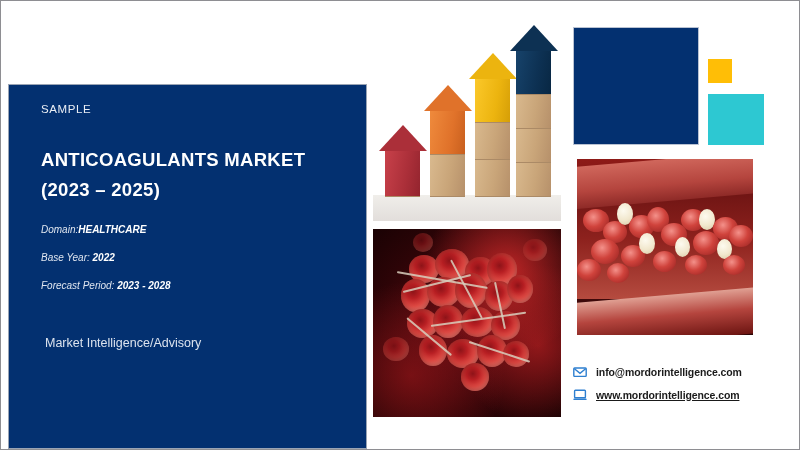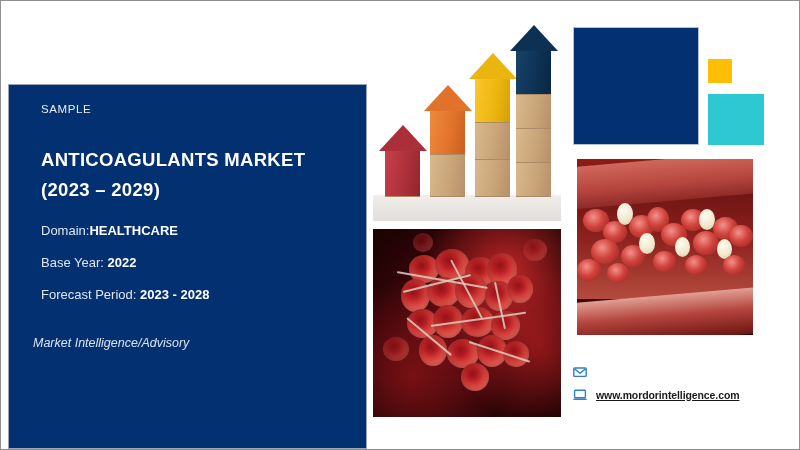--- a/index.html
+++ b/index.html
@@ -71,37 +71,37 @@
   }
   #report-title .title-line2 { display: block; }
 
   #meta-list {
     position: absolute;
     left: 32px;
     top: 138px;
     width: 310px;
   }
   .meta-row {
-    font-size: 13px;
+    font-size: 10px;
     color: #dfe5ef;
     margin-bottom: 15px;
     line-height: 1.3;
     white-space: nowrap;
+    font-style: italic;
   }
   .meta-row .meta-value {
     font-weight: bold;
     color: #ffffff;
   }
   #advisory-note {
     position: absolute;
-    left: 24px;
+    left: 36px;
     top: 251px;
     font-size: 12.5px;
     color: #dce3ee;
-    font-style: italic;
   }
 
   
   #deco-square-navy {
     position: absolute;
     left: 572px; top: 26px;
     width: 126px; height: 118px;
     background: #033070;
     border: 1px solid #b9c2d2;
   }
@@ -251,21 +251,21 @@
 
 <div id="cover">
 
 
   <div id="info-panel">
 
     <div id="sample-tag">SAMPLE</div>
 
     <div id="report-title">
       <span>ANTICOAGULANTS MARKET</span>
-      <span class="title-line2">(2023 – 2029)</span>
+      <span class="title-line2">(2023 – 2025)</span>
     </div>
 
     <div id="meta-list">
       <div class="meta-row">
         <span>Domain:</span><span class="meta-value">HEALTHCARE</span>
       </div>
       <div class="meta-row">
         <span>Base Year:</span>
         <span class="meta-value">2022</span>
       </div>
@@ -381,20 +381,21 @@
   </div>
 
   <div id="contact-block">
 
 
     <div class="contact-row">
       <svg class="contact-ico" viewBox="0 0 14 14">
         <rect x="0.8" y="3" width="12.4" height="8.4" rx="0.8" fill="none" stroke="#2e7fd0" stroke-width="1.4"></rect>
         <path d="M1.4 3.8 L7 8.3 L12.6 3.8" fill="none" stroke="#2e7fd0" stroke-width="1.4"></path>
       </svg>
+      <span class="contact-text">info@mordorintelligence.com</span>
     </div>
 
     <div class="contact-row">
       <svg class="contact-ico" viewBox="0 0 14 14">
         <rect x="1.6" y="2.2" width="10.8" height="7.6" rx="0.8" fill="none" stroke="#2e7fd0" stroke-width="1.4"></rect>
         <rect x="0.4" y="10.6" width="13.2" height="1.5" rx="0.7" fill="#2e7fd0"></rect>
       </svg>
       <span class="contact-text link">www.mordorintelligence.com</span>
     </div>
 

